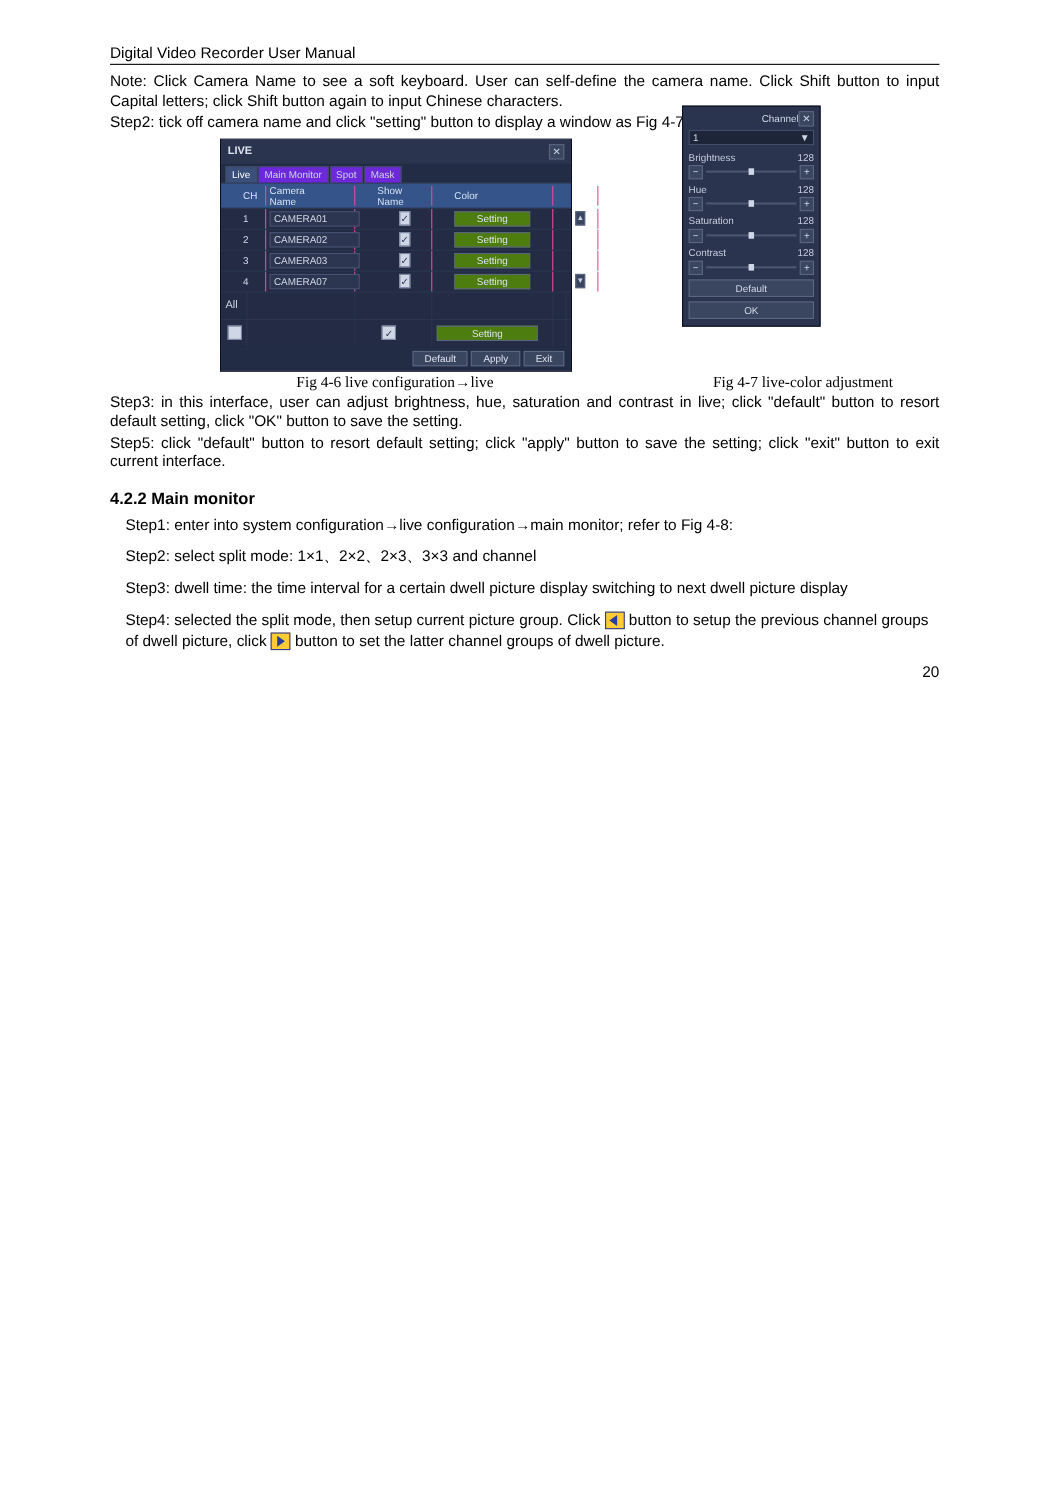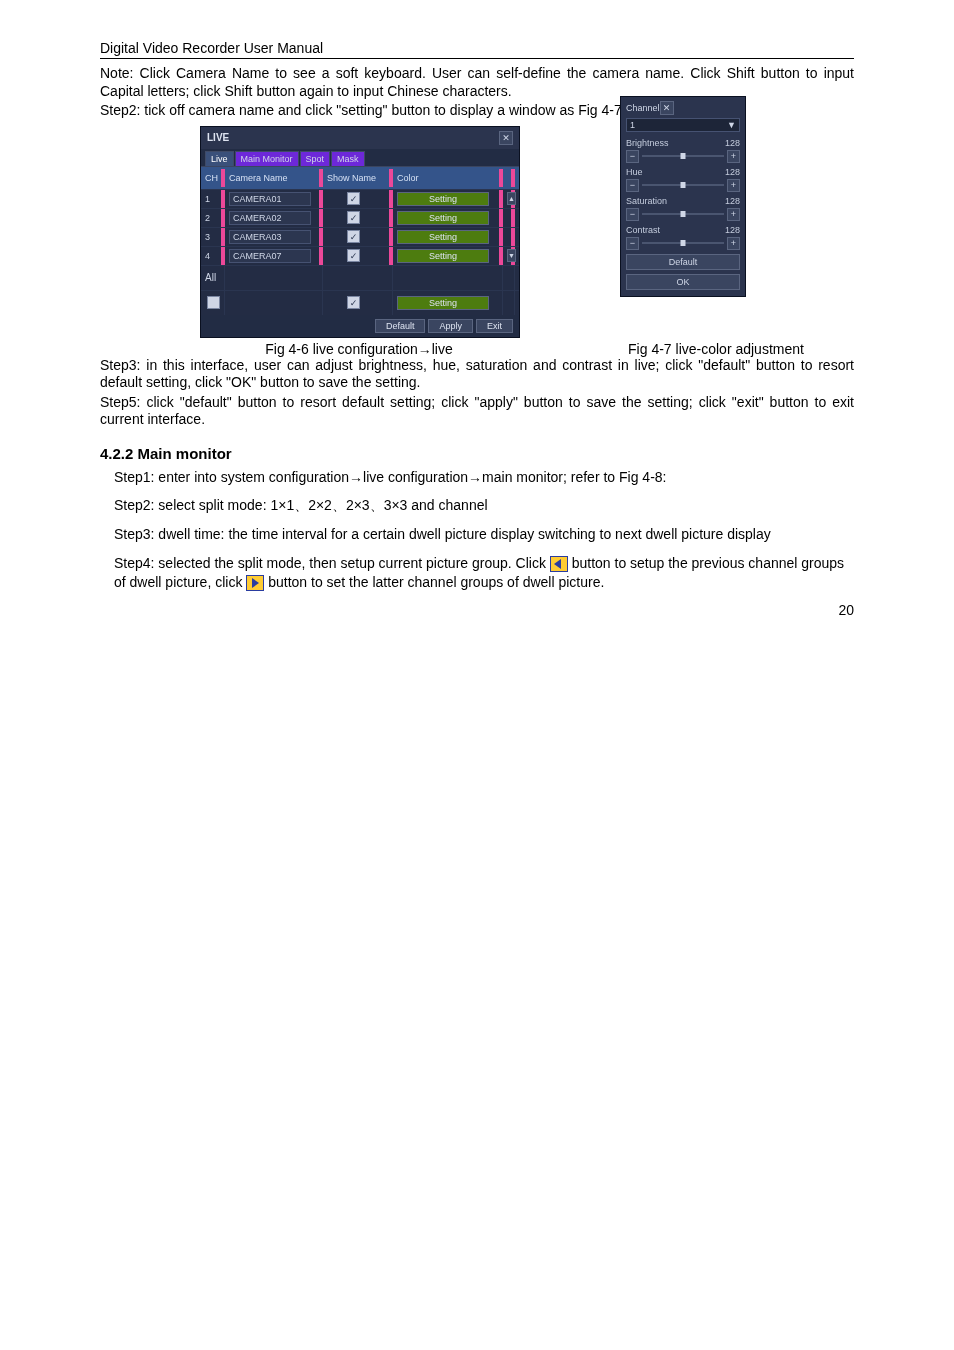--- a/index.html
+++ b/index.html
@@ -79,22 +79,22 @@
     grid-template-columns: 24px 98px 70px 110px 12px;
     align-items: center;
     font-size: 9px;
   }
   .grid-head {
     background: #34548a;
     color: #d5e0f4;
     padding: 2px 0;
   }
   .grid-head > div, .grid-row > div {
-    padding: 2px 4px;
-    border-right: 4px solid #ec4899;
+    padding: 2px 20px;
+    border-right: 1px solid #ec4899;
     box-sizing: border-box;
     height: 18px;
     display: flex;
     align-items: center;
   }
   .grid-body { background: #232c44; }
   .grid-row { border-top: 1px solid #2a3550; }
   .cam-input {
     width: 82px;
     background: #2c3650;
@@ -159,21 +159,21 @@
   .chan-win {
     width: 114px;
     background: #2b344e;
     border: 1px solid #0a1020;
     font-size: 9px;
     color: #cfd6e6;
     padding: 4px 5px 6px 5px;
     margin-top: -30px;
   }
   .chan-top {
-    display:flex; justify-content:flex-start; align-items:center;
+    display:flex; justify-content:flex-end; align-items:center;
     margin-bottom:3px;
   }
   .chan-select {
     display:flex; align-items:center; justify-content:space-between;
     background:#1d2538; border:1px solid #465272;
     padding:1px 3px; margin-bottom:6px;
     cursor: pointer;
   }
   .slider-row { margin-bottom: 4px; }
   .slider-head { display:flex; justify-content:space-between; font-size:9px; margin-bottom:2px;}
@@ -202,22 +202,23 @@
     text-align:center; padding:2px 0;
     font-size:9px; cursor:pointer;
   }
   .caption {
     text-align: center;
     font-size: 14px;
     margin: 3px 0 0 0;
   }
   .caption-row {
     display:flex;
-    gap: 12px;
+    gap: 26px;
     margin-left: 100px;
+    font-family: Liberation Serif, serif;
   }
   .caption-row > div:first-child { width: 318px; text-align:center; }
   .caption-row > div:last-child { flex:0 0 auto; width: 200px; text-align:center; margin-left: 86px;}
   .section-heading {
     font-weight: bold;
     font-size: 15px;
     margin: 16px 0 6px 0;
   }
   .step {
     font-size: 14px;

